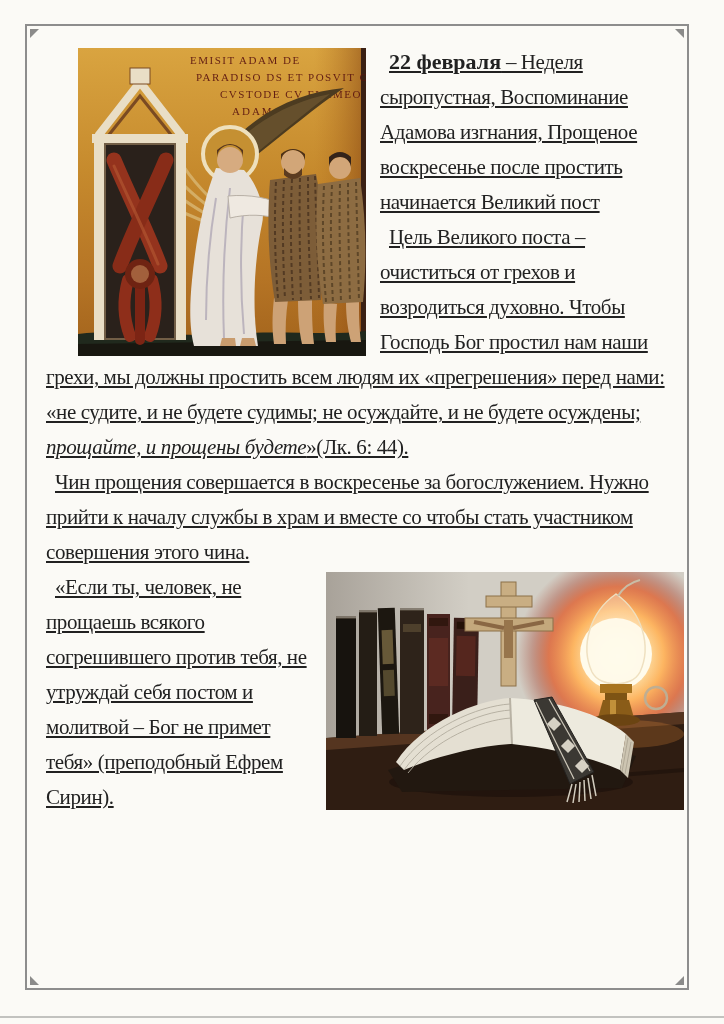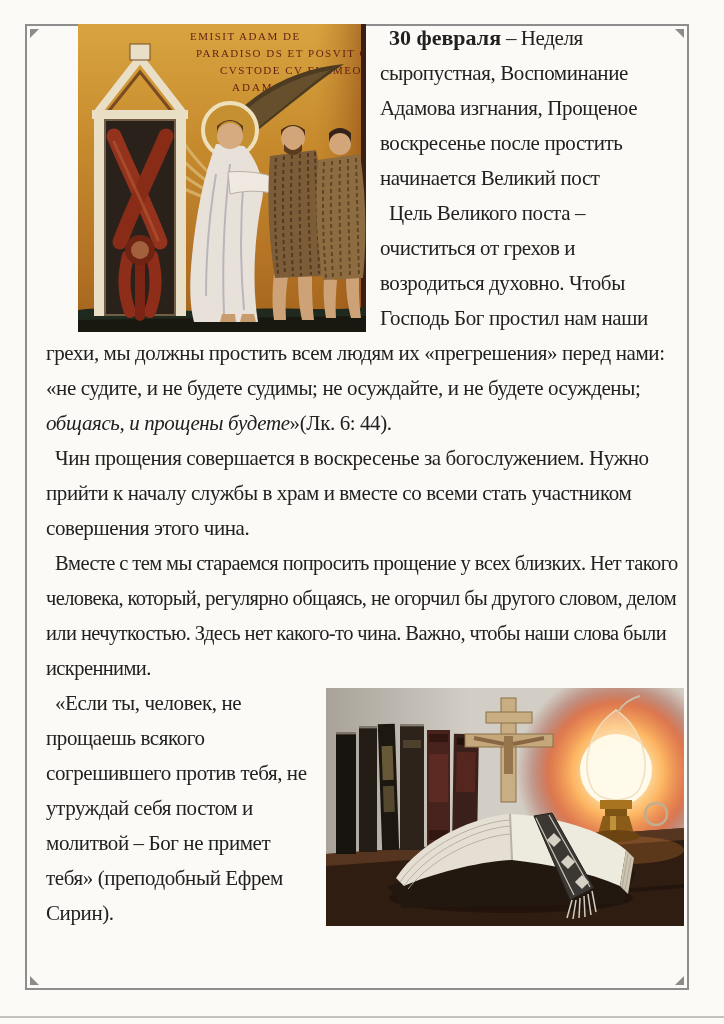--- a/index.html
+++ b/index.html
@@ -15,21 +15,21 @@
     position:absolute;left:25px;top:24px;width:664px;height:966px;
     border:2px solid var(--border_color,#8d8d8d);
     box-sizing:border-box;
   }
   .corner{position:absolute;width:0;height:0;opacity:.8;}
   .c-tl{left:3px;top:3px;border-top:9px solid #6f6f6f;border-right:9px solid transparent;}
   .c-tr{right:3px;top:3px;border-top:9px solid #6f6f6f;border-left:9px solid transparent;}
   .c-bl{left:3px;bottom:3px;border-bottom:9px solid #6f6f6f;border-right:9px solid transparent;}
   .c-br{right:3px;bottom:3px;border-bottom:9px solid #6f6f6f;border-left:9px solid transparent;}
   .scan-edge{position:absolute;left:0;right:0;top:1016px;height:2px;background:var(--scan_line_color,#c2c2bf);}
-  .content{position:absolute;left:46px;top:14px;width:638px;padding-top:6px;}
+  .content{position:absolute;left:46px;top:38px;width:638px;padding-top:6px;text-decoration:underline;}
   .content p{
     margin:0;font-size:21px;line-height:35px;letter-spacing:-0.4px;
     text-indent:9px;text-align:left;
   }
   .date{font-weight:bold;font-size:22px;letter-spacing:0;}
   .p-rite{margin-top:14px;}
   .p-apology{margin-top:20px;font-size:20.5px !important;letter-spacing:-0.6px !important;}
   .bottom{}
   .icon-figure{
     float:left;width:288px;height:308px;margin:4px 14px 0 32px;
@@ -161,27 +161,26 @@
             <path d="M262,136 C261,176 262,216 263,255"></path>
             <path d="M270,135 C270,176 271,216 272,254"></path>
             <path d="M278,134 C279,174 280,214 281,253"></path>
           </g>
           <circle cx="262" cy="120" r="11" fill="#d2a678"></circle>
           <path d="M251,120 A11,11 0 0 1 273,120 L273,109 Q262,99 251,109 Z" fill="#33231a"></path>
         </g>
       </svg>
     </figure>
 
-    <p><span class="date">30 февраля</span><span> – Неделя сыропустная, Воспоминание Адамова изгнания, Прощеное воскресенье после простить начинается Великий пост</span></p>
-
-    <p><span>Цель Великого поста – очиститься от грехов и возродиться духовно. Чтобы Господь Бог простил нам наши грехи, мы должны простить всем людям их «прегрешения» перед нами: «не судите, и не будете судимы; не осуждайте, и не будете осуждены; </span><i>общаясь, и прощены будете</i><span>»(Лк. 6: 44).</span></p>
-
-    <p class="p-rite">Чин прощения совершается в воскресенье за  богослужением. Нужно прийти к началу службы в храм и вместе со всеми стать участником совершения этого чина.</p>
-
-    <p class="p-apology">Вместе с тем мы стараемся попросить прощение у всех близких. Нет такого человека, который, регулярно общаясь, не огорчил бы другого словом, делом или нечуткостью. Здесь нет какого-то чина. Важно, чтобы наши слова были искренними.</p>
+    <p><span class="date">22 февраля</span><span> – Неделя сыропустная, Воспоминание Адамова изгнания, Прощеное воскресенье после простить начинается Великий пост</span></p>
+
+    <p><span>Цель Великого поста – очиститься от грехов и возродиться духовно. Чтобы Господь Бог простил нам наши грехи, мы должны простить всем людям их «прегрешения» перед нами: «не судите, и не будете судимы; не осуждайте, и не будете осуждены; </span><i>прощайте, и прощены будете</i><span>»(Лк. 6: 44).</span></p>
+
+    <p class="p-rite">Чин прощения совершается в воскресенье за  богослужением. Нужно прийти к началу службы в храм и вместе со чтобы стать участником совершения этого чина.</p>
+
 
     <div class="bottom">
 
       <figure class="photo-figure" role="img" aria-label="Photograph: open book with patterned bookmark, standing books, wooden crucifix and burning oil lamp on a dark table">
         <svg viewBox="0 0 358 238" width="358" height="238">
           <defs>
             <radialGradient id="glow">
               <stop offset="0" stop-color="#fffef6"></stop>
               <stop offset=".22" stop-color="#ffecb8"></stop>
               <stop offset=".45" stop-color="#ffb45c"></stop>

